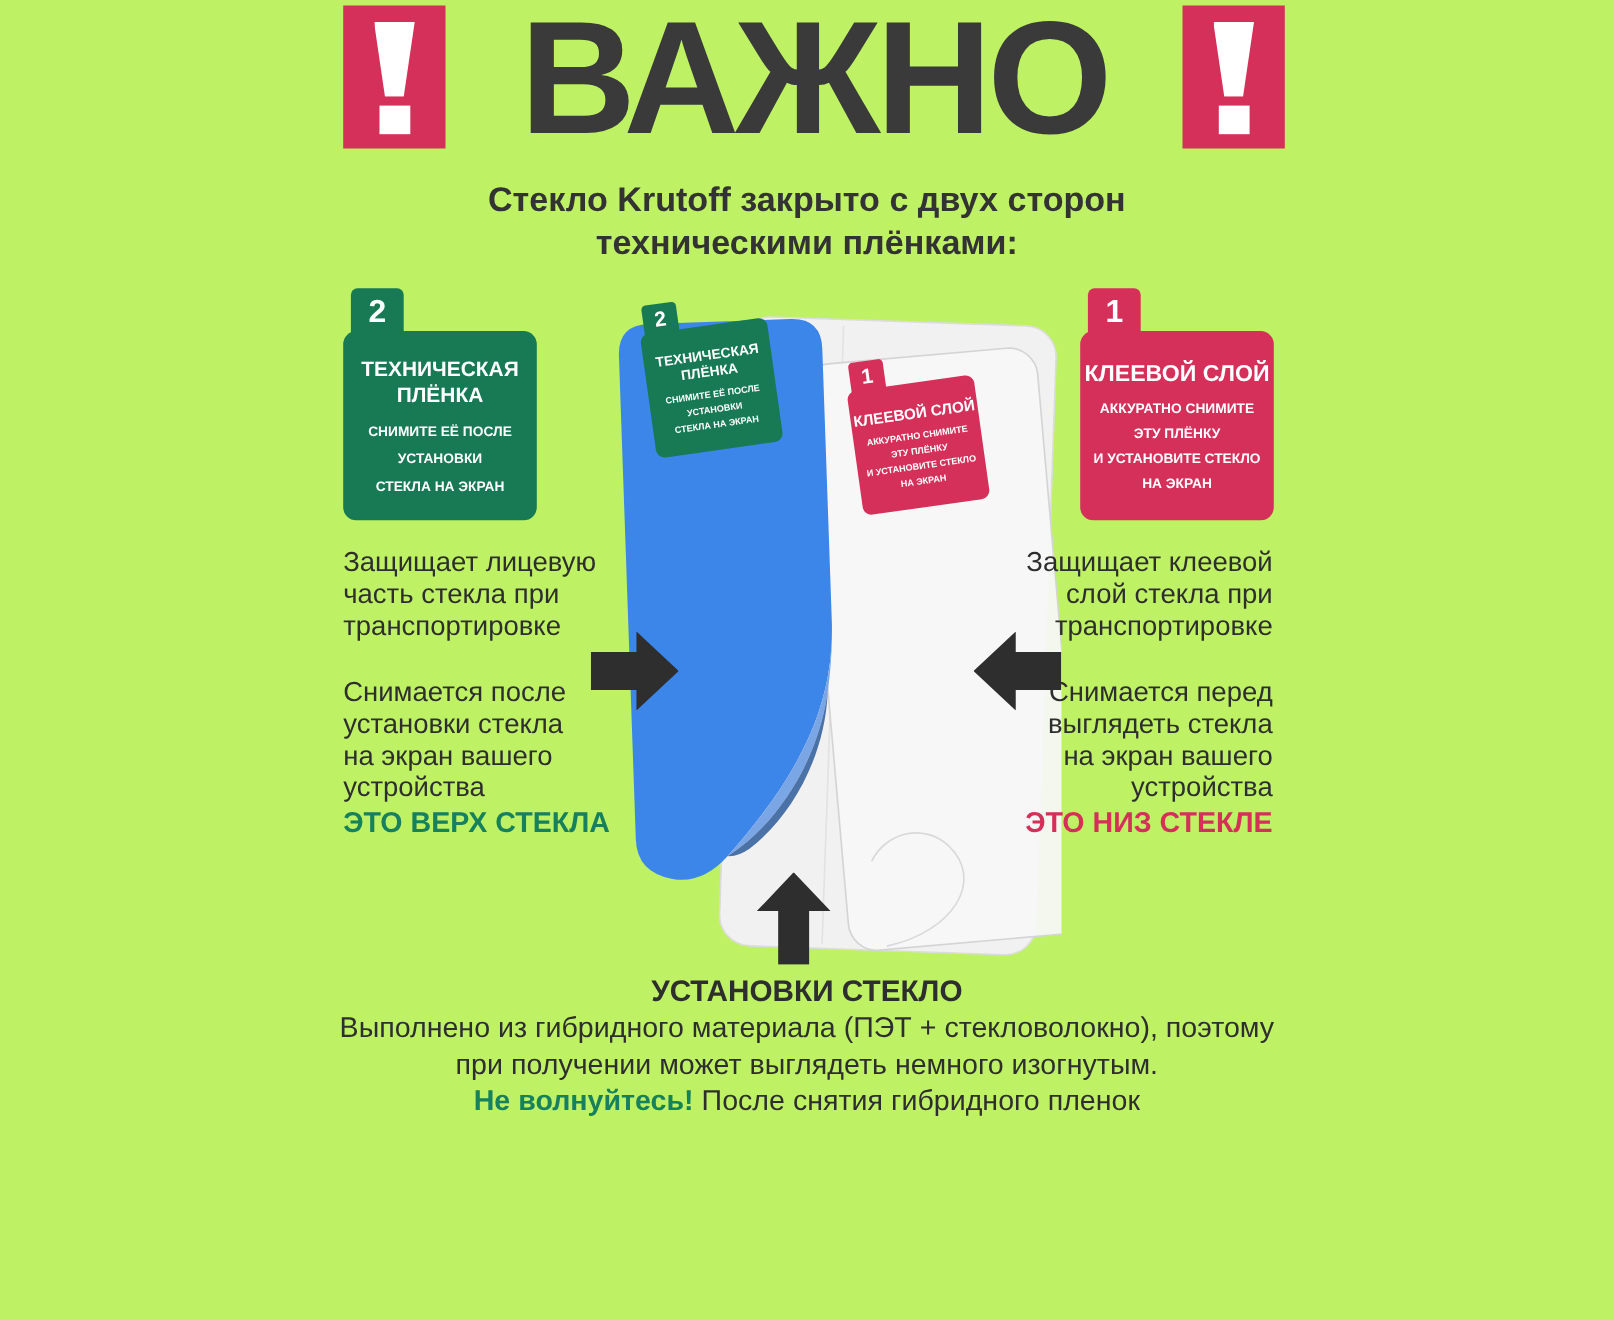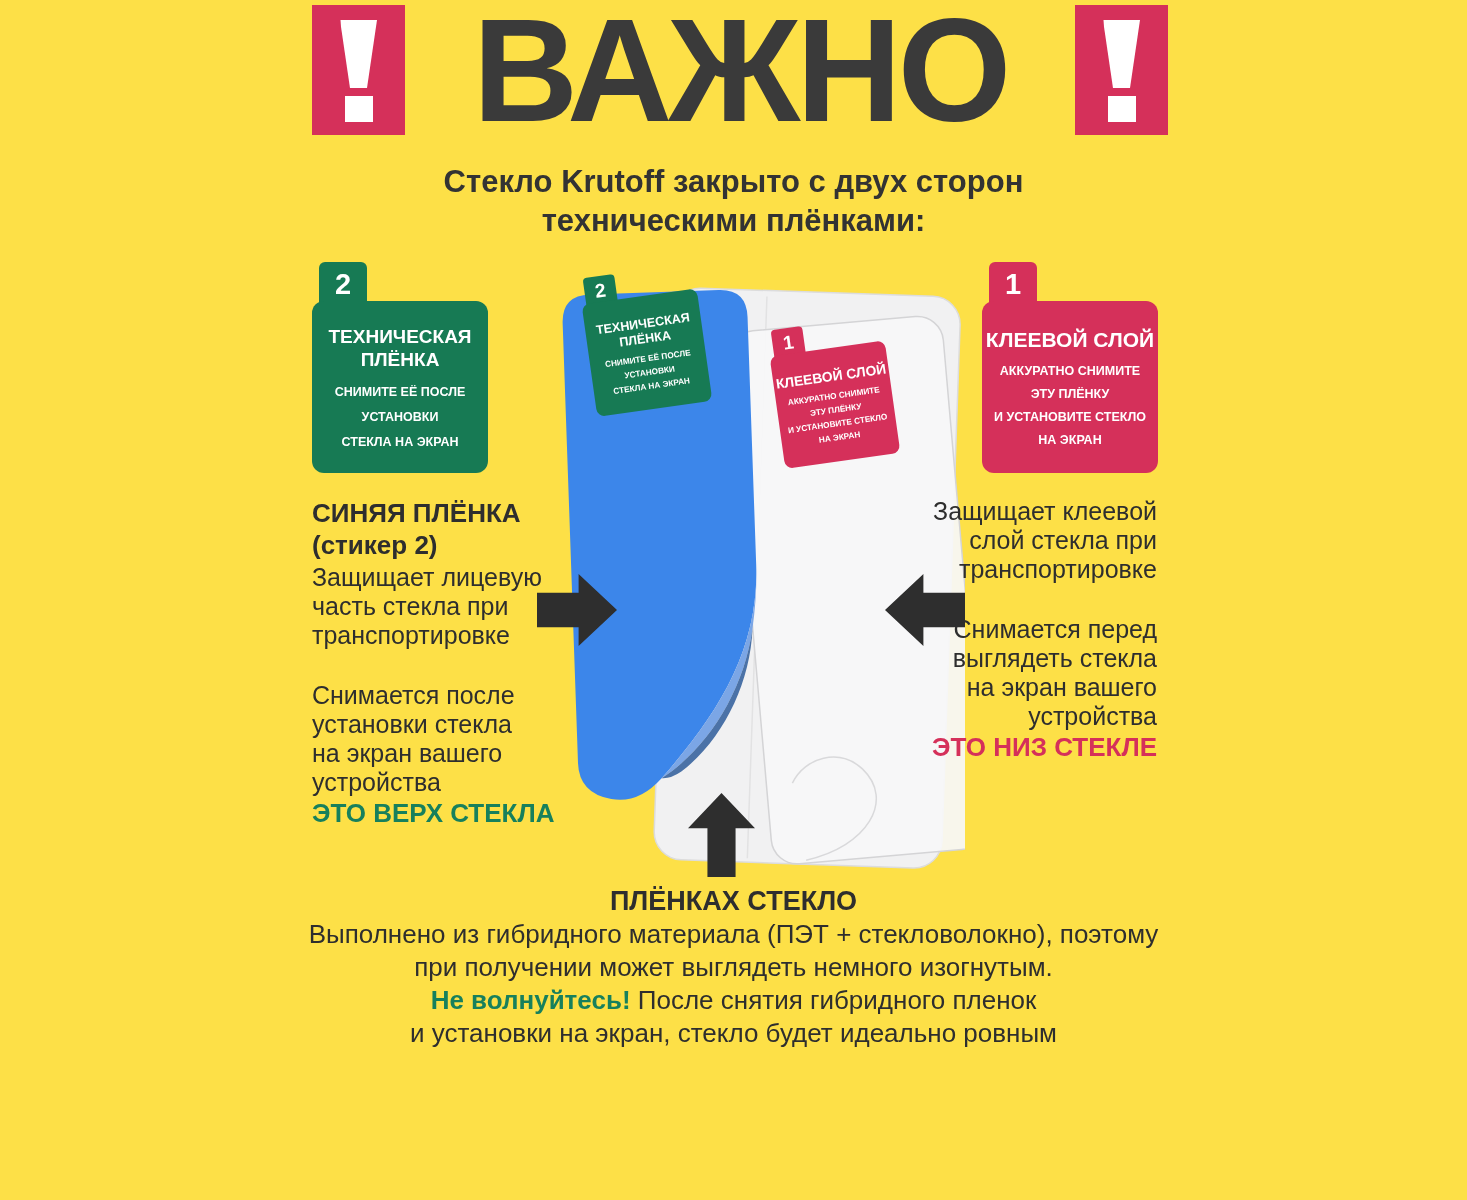--- a/index.html
+++ b/index.html
@@ -1,17 +1,17 @@
 <!DOCTYPE html>
 <html><head>
 <meta charset="utf-8">
 <style>
   html,body{margin:0;padding:0;background:#ffffff;}
   .canvas{
-    position:relative;width:1467px;height:1200px;background:#fde047;overflow:hidden;
+    position:relative;width:1467px;height:1200px;background:#bef264;overflow:hidden;
     font-family:"Liberation Sans",sans-serif;color:#333333;
   }
   .ml{white-space:pre-line;}
 
   
   .excl{position:absolute;top:5px;width:93px;height:130px;background:#d5305a;}
   .excl-left{left:312px;}
   .excl-right{left:1075px;}
   .excl .bar{position:absolute;left:50%;transform:translateX(-50%);top:15px;width:37px;height:68px;background:#fff;
     clip-path:polygon(0 0,100% 0,73% 100%,27% 100%);}
@@ -170,22 +170,20 @@
 И УСТАНОВИТЕ СТЕКЛО
 НА ЭКРАН</div>
     </div>
   </div>
 
   <div class="arrow arrow-point-right"></div>
   <div class="arrow arrow-point-left"></div>
   <div class="arrow arrow-point-up"></div>
 
   <div class="side-col left">
-    <p class="col-heading ml">СИНЯЯ ПЛЁНКА
-(стикер 2)</p>
     <p class="col-para ml">Защищает лицевую
 часть стекла при
 транспортировке</p>
     <div class="col-gap"></div>
     <p class="col-para ml">Снимается после
 установки стекла
 на экран вашего
 устройства</p>
     <div class="col-highlight green">ЭТО ВЕРХ СТЕКЛА</div>
   </div>
@@ -196,21 +194,20 @@
 транспортировке</p>
     <div class="col-gap"></div>
     <p class="col-para ml">Снимается перед
 выглядеть стекла
 на экран вашего
 устройства</p>
     <div class="col-highlight red">ЭТО НИЗ СТЕКЛЕ</div>
   </div>
 
   <div class="glass-section">
-    <div class="glass-title">ПЛЁНКАХ СТЕКЛО</div>
+    <div class="glass-title">УСТАНОВКИ СТЕКЛО</div>
     <div class="glass-text ml">Выполнено из гибридного материала (ПЭТ + стекловолокно), поэтому
 при получении может выглядеть немного изогнутым.</div>
     <div class="glass-text"><span class="warn">Не волнуйтесь!</span><span> После снятия гибридного пленок</span></div>
-    <div class="glass-text">и установки на экран, стекло будет идеально ровным</div>
   </div>
 
 
 </div>
 
 </body></html>

